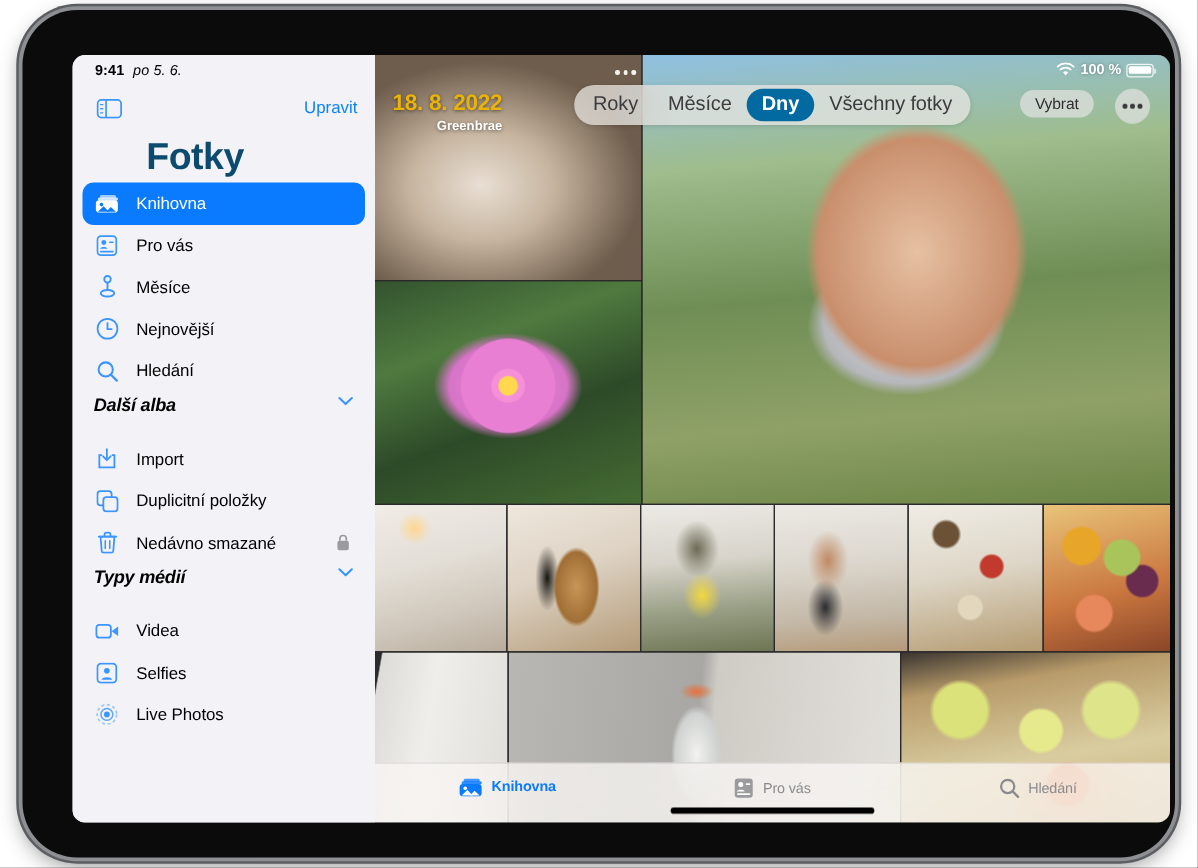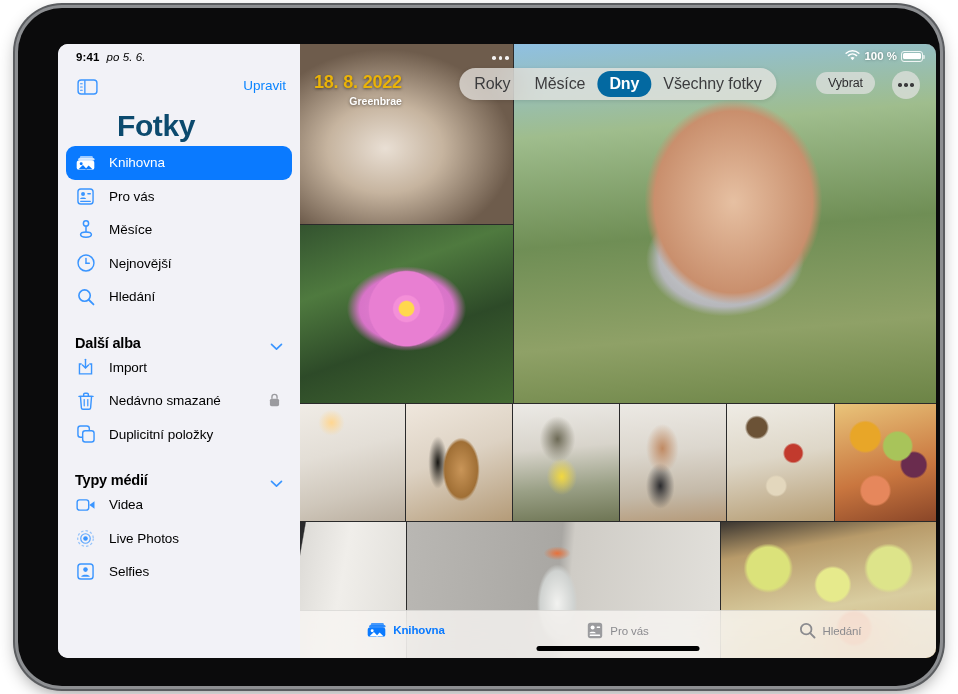--- a/index.html
+++ b/index.html
@@ -84,22 +84,22 @@
     display: flex; align-items: center; justify-content: center;
     margin-right: 13px; flex: none;
   }
   .srow .slabel {
     font-size: 13.5px; color: #000; letter-spacing: -.05px;
   }
   .srow.selected .slabel { color: #fff; }
   .srow .lock-icon { position: absolute; right: 12px; top: 9px; }
 
   .sgroup {
-    display: flex; align-items: flex-end; justify-content: space-between;
-    height: 34px; margin: 3px 8px 0 8px; padding: 0 9px 0 9px;
+    display: flex; align-items: flex-start; justify-content: space-between;
+    height: 34px; margin: 3px 8px 0 8px; padding: 0 9px 0 9px; font-style: italic;
   }
   .sgroup .gtitle {
     font-size: 14.5px; font-weight: 700; color: #000; letter-spacing: -.2px;
   }
 
   
   #photo-area {
     position: absolute; left: 242px; top: 0;
     width: 636px; height: 100%;
     overflow: hidden;
@@ -473,85 +473,85 @@
               <path d="M4.4 6.4H2.6v10.4h12.8V6.4h-1.8" stroke="#3a95ff" stroke-width="1.5" fill="none" stroke-linecap="round"></path>
               <line x1="9" y1="1.4" x2="9" y2="10.4" stroke="#3a95ff" stroke-width="1.5" stroke-linecap="round"></line>
               <path d="M5.8 7.4 L9 10.6 L12.2 7.4" stroke="#3a95ff" stroke-width="1.5" fill="none" stroke-linecap="round" stroke-linejoin="round"></path>
             </svg>
           </span>
           <span class="slabel">Import</span>
         </div>
 
         <div class="srow">
           <span class="sicon">
+            <svg width="18" height="18" viewBox="0 0 19 19">
+              <rect x="1" y="1" width="12" height="12" rx="2.6" stroke="#3a95ff" stroke-width="1.5" fill="none"></rect>
+              <rect x="6" y="6" width="12" height="12" rx="2.6" stroke="#3a95ff" stroke-width="1.5" fill="#f2f2f7"></rect>
+            </svg>
+          </span>
+          <span class="slabel">Duplicitní položky</span>
+        </div>
+
+        <div class="srow">
+          <span class="sicon">
             <svg width="16" height="18" viewBox="0 0 17 19">
               <path d="M2.6 4.6h11.8l-1 12.2a1.6 1.6 0 0 1-1.6 1.4H5.2a1.6 1.6 0 0 1-1.6-1.4z" stroke="#3a95ff" stroke-width="1.5" fill="none"></path>
               <line x1="1" y1="4.6" x2="16" y2="4.6" stroke="#3a95ff" stroke-width="1.5" stroke-linecap="round"></line>
               <path d="M6 4.4V2.6A1.4 1.4 0 0 1 7.4 1.2h2.2A1.4 1.4 0 0 1 11 2.6v1.8" stroke="#3a95ff" stroke-width="1.5" fill="none"></path>
               <line x1="6.6" y1="8" x2="6.6" y2="14.6" stroke="#3a95ff" stroke-width="1.3" stroke-linecap="round"></line>
               <line x1="10.4" y1="8" x2="10.4" y2="14.6" stroke="#3a95ff" stroke-width="1.3" stroke-linecap="round"></line>
             </svg>
           </span>
           <span class="slabel">Nedávno smazané</span>
           <svg class="lock-icon" width="11" height="14" viewBox="0 0 12 15">
             <rect x="1" y="6" width="10" height="8.2" rx="1.9" fill="#9b9b9f"></rect>
             <path d="M3.2 6V4.2a2.8 2.8 0 0 1 5.6 0V6" stroke="#9b9b9f" stroke-width="1.5" fill="none"></path>
           </svg>
         </div>
 
-        <div class="srow">
-          <span class="sicon">
-            <svg width="18" height="18" viewBox="0 0 19 19">
-              <rect x="1" y="1" width="12" height="12" rx="2.6" stroke="#3a95ff" stroke-width="1.5" fill="none"></rect>
-              <rect x="6" y="6" width="12" height="12" rx="2.6" stroke="#3a95ff" stroke-width="1.5" fill="#f2f2f7"></rect>
-            </svg>
-          </span>
-          <span class="slabel">Duplicitní položky</span>
-        </div>
-
         <div class="sgroup">
           <span class="gtitle">Typy médií</span>
           <svg width="13" height="8" viewBox="0 0 14 9">
             <path d="M1.4 1.6 L7 7 L12.6 1.6" stroke="#3a95ff" stroke-width="1.9" fill="none" stroke-linecap="round" stroke-linejoin="round"></path>
           </svg>
         </div>
 
         <div class="srow">
           <span class="sicon">
             <svg width="20" height="14" viewBox="0 0 21 15">
               <rect x="1" y="2" width="12.4" height="11" rx="2.6" stroke="#3a95ff" stroke-width="1.5" fill="none"></rect>
               <path d="M14 7.4 L19.6 3.4 V11.6 Z" fill="#3a95ff"></path>
             </svg>
           </span>
           <span class="slabel">Videa</span>
         </div>
 
         <div class="srow">
           <span class="sicon">
+            <svg width="17" height="17" viewBox="0 0 18 18">
+              <rect x="1" y="1" width="16" height="16" rx="3" stroke="#3a95ff" stroke-width="1.5" fill="none"></rect>
+              <circle cx="9" cy="7" r="2.4" fill="#3a95ff"></circle>
+              <path d="M4.4 14.6c.8-2.8 8.4-2.8 9.2 0z" fill="#3a95ff"></path>
+            </svg>
+          </span>
+          <span class="slabel">Selfies</span>
+        </div>
+
+        <div class="srow">
+          <span class="sicon">
             <svg width="19" height="19" viewBox="0 0 20 20">
               <circle cx="10" cy="10" r="2.4" fill="#3a95ff"></circle>
               <circle cx="10" cy="10" r="5" stroke="#3a95ff" stroke-width="1.3" fill="none" opacity=".8"></circle>
               <circle cx="10" cy="10" r="8.2" stroke="#3a95ff" stroke-width="1.3" fill="none" opacity=".5" stroke-dasharray="2.6 2.2"></circle>
             </svg>
           </span>
           <span class="slabel">Live Photos</span>
         </div>
 
         <div class="srow">
-          <span class="sicon">
-            <svg width="17" height="17" viewBox="0 0 18 18">
-              <rect x="1" y="1" width="16" height="16" rx="3" stroke="#3a95ff" stroke-width="1.5" fill="none"></rect>
-              <circle cx="9" cy="7" r="2.4" fill="#3a95ff"></circle>
-              <path d="M4.4 14.6c.8-2.8 8.4-2.8 9.2 0z" fill="#3a95ff"></path>
-            </svg>
-          </span>
-          <span class="slabel">Selfies</span>
-        </div>
-
-        <div class="srow">
           
           
         </div>
 
       </div>
     </div>
 
   </div>
 </div>
 

